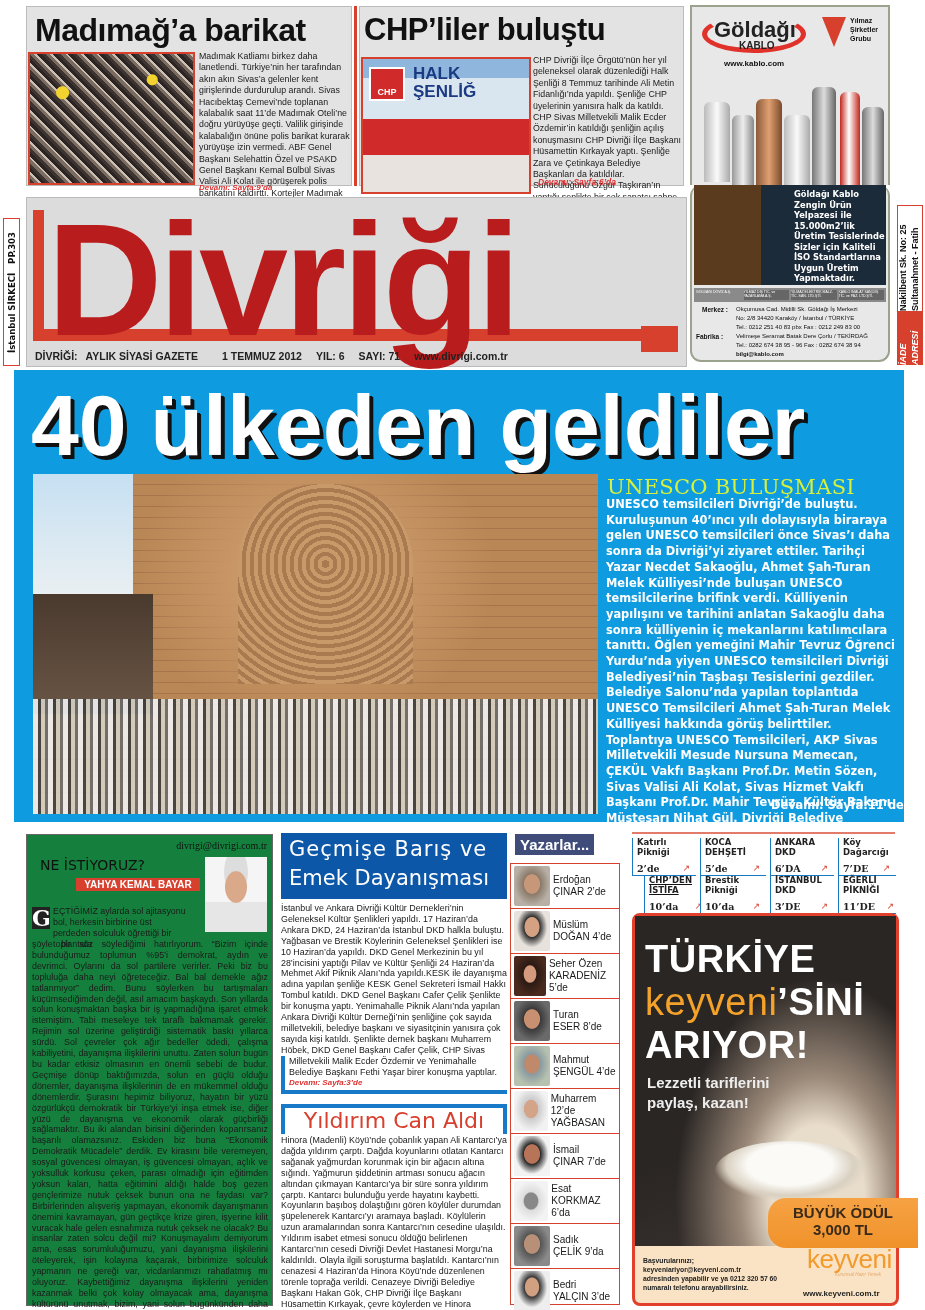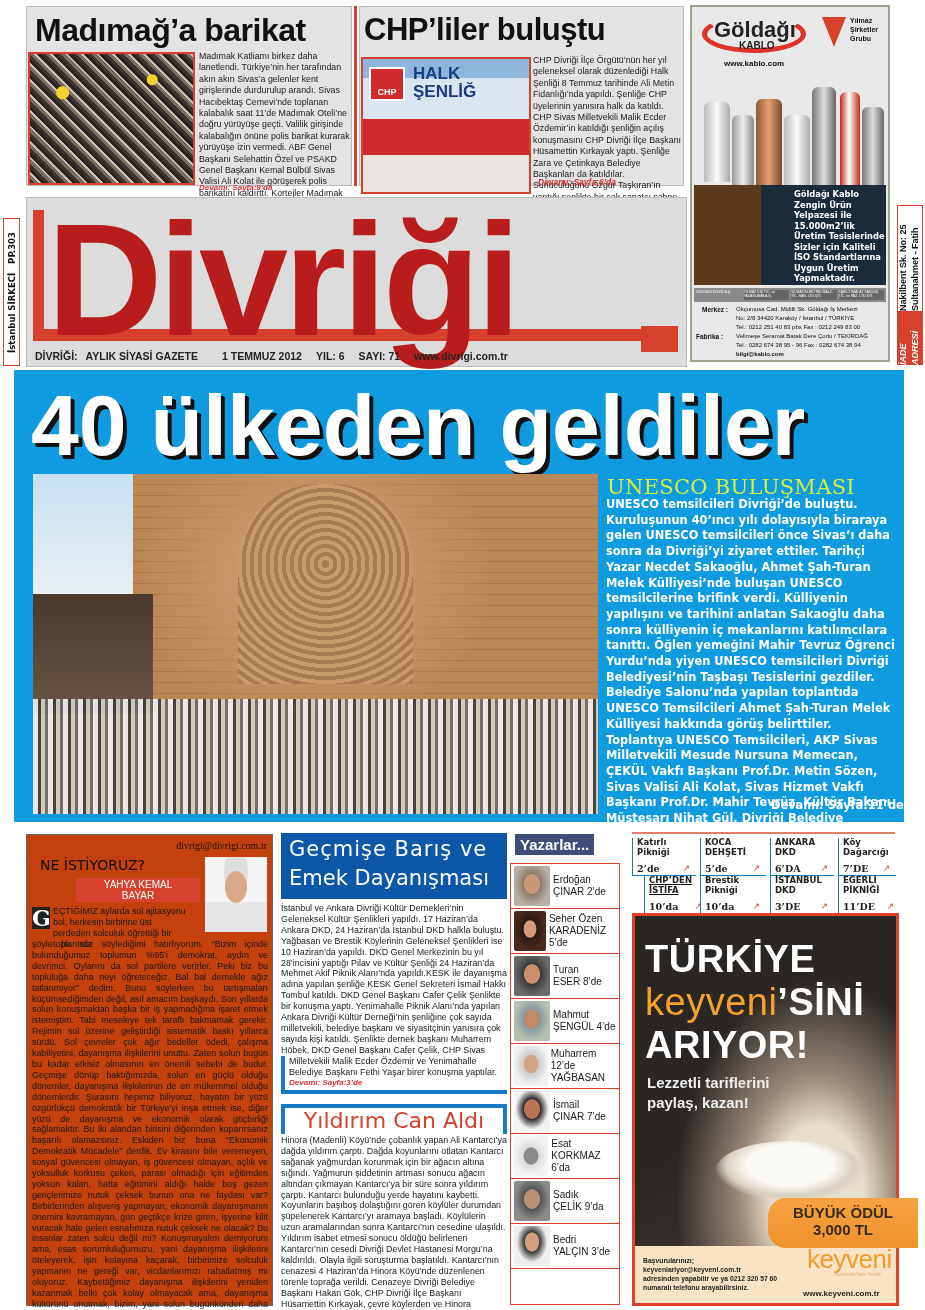--- a/index.html
+++ b/index.html
@@ -42,22 +42,22 @@
       linear-gradient(180deg, rgba(255,255,255,0) 0 55%, rgba(60,60,60,0.0) 55%),
       radial-gradient(ellipse at 50% 30%, #c99767 0 20%, transparent 45%),
       repeating-linear-gradient(0deg, #b98655 0 10px, #a6744a 10px 11px),
       #b07c50; }
   .crowd2 { background:
       repeating-linear-gradient(90deg, #f3f3f3 0 5px, #3d3d3d 5px 8px, #d7d2c4 8px 12px, #6b6b6b 12px 15px); }
   .unesco-h { font-family: "DejaVu Serif", serif; color: #d7f03a; font-size: 21px; line-height: 22px; letter-spacing: 0.3px; }
   .unesco-t { font-family: "DejaVu Sans", sans-serif; font-weight: 700; color: #fff; font-size: 11.4px; line-height: 15.7px; }
 
   
-  .col-box { border: 1px solid #666; background: #c2410c; }
-  .byline { background: #d8402e; color: #fff; font-weight: 400; font-size: 10px; padding: 1px 24px; }
+  .col-box { border: 1px solid #666; background: #15803d; }
+  .byline { background: #d8402e; color: #fff; font-weight: 700; font-size: 10px; padding: 1px 6px; }
   .dropcap { background: #222; color: #fff; font-family: "DejaVu Serif", serif; font-weight: 700; font-size: 22px; width: 18px; height: 22px; line-height: 22px; text-align: center; }
   .body9 { font-family: "Liberation Sans", sans-serif; font-size: 8.9px; line-height: 10.9px; color: #1a1a1a; text-align: justify; }
 
   .blue-hl { background: #0c57a7; color: #fff; font-family: "DejaVu Sans", sans-serif; font-size: 21px; line-height: 29px; padding: 2px 8px; }
   .bracket { border-left: 4px solid #1979c9; border-right: 4px solid #1979c9; }
   .red-hl { font-family: "DejaVu Sans", sans-serif; color: #d8402e; font-size: 22px; font-weight: 400; text-align: center; }
 
   .yaz-head { background: #3f4c7a; color: #fff; font-family: "Liberation Sans", sans-serif; font-weight: 900; font-size: 15px; padding: 0 5px; line-height: 21px; }
   .yaz-list { border: 1px solid #d8402e; }
   .yaz-item { display: flex; height: 45px; border-bottom: 1px solid #d8402e; align-items: center; }
@@ -107,21 +107,21 @@
   <div class="abs" style="left:32px;top:52px;font-size:8px;font-weight:700;">www.kablo.com</div>
 
   <div class="cable" style="left:12px;top:95px;width:26px;height:80px;background:linear-gradient(90deg,#bbb,#fafafa,#aaa);"></div>
   <div class="cable" style="left:40px;top:108px;width:22px;height:70px;background:linear-gradient(90deg,#999,#eee,#888);"></div>
   <div class="cable" style="left:64px;top:92px;width:26px;height:86px;background:linear-gradient(90deg,#8b5a3a,#e0a070,#7a4a2a);"></div>
   <div class="cable" style="left:92px;top:108px;width:26px;height:70px;background:linear-gradient(90deg,#bbb,#fafafa,#aaa);"></div>
   <div class="cable" style="left:120px;top:80px;width:24px;height:98px;background:linear-gradient(90deg,#777,#ddd,#666);"></div>
   <div class="cable" style="left:148px;top:85px;width:20px;height:93px;background:linear-gradient(90deg,#c0271d,#fff 45%,#c0271d);"></div>
   <div class="cable" style="left:170px;top:100px;width:22px;height:78px;background:linear-gradient(90deg,#777,#ddd,#666);"></div>
 </div>
-<div class="abs ad-kablo" style="left:690px;top:185px;width:200px;height:177px;border-top:none;">
+<div class="abs ad-kablo" style="left:690px;top:185px;width:200px;height:177px;border-top:none;border-radius:11px;">
   <div class="abs ad-dark" style="left:2px;top:0;width:192px;height:100px;">
     <div class="abs" style="left:100px;top:4px;width:92px;color:#fff;font-family:'DejaVu Sans',sans-serif;font-weight:700;font-size:8.3px;line-height:10.5px;">Göldağı Kablo Zengin Ürün Yelpazesi ile 15.000m2’lik Üretim Tesislerinde Sizler için Kaliteli İSO Standartlarına Uygun Üretim Yapmaktadır.</div>
   </div>
   <div class="abs" style="left:2px;top:103px;width:192px;height:14px;background:#8a8a8a;display:flex;gap:2px;padding:2px 2px;">
     <span style="flex:1;font-size:3.5px;color:#fff;line-height:4px;overflow:hidden;">GÖLDAĞI DÖVİZ A.Ş.</span>
     <span style="flex:1;font-size:3.5px;color:#fff;line-height:4px;overflow:hidden;background:#666;">YILMAZ DIŞ TİC. ve PAZARLAMA A.Ş.</span>
     <span style="flex:1;font-size:3.5px;color:#fff;line-height:4px;overflow:hidden;background:#666;">YILMAZ ELEKTRİK MALZ. TİC. SAN. LTD.ŞTİ.</span>
     <span style="flex:1;font-size:3.5px;color:#fff;line-height:4px;overflow:hidden;background:#666;">KABLO İMALAT SAN.DIŞ TİC. ve PAZ. LTD.ŞTİ.</span>
   </div>
   <div class="abs" style="left:10px;top:121px;font-size:6.5px;font-weight:700;">Merkez :</div>
@@ -203,20 +203,27 @@
 <div class="abs yaz-head" style="left:515px;top:834px;">Yazarlar...</div>
 <div class="abs yaz-list" style="left:510px;top:863px;width:110px;height:442px;">
   <div class="yaz-item">
     <div class="yaz-photo" style="background:radial-gradient(ellipse at 50% 45%,#c7977a 0 30%,#8a7a6a 33%,#b8b0a6 70%);"></div>
     <div class="yaz-name">
         <div>Erdoğan</div>
         <div>ÇINAR 2’de</div>
       </div>
   </div>
   <div class="yaz-item">
+    <div class="yaz-photo" style="background:radial-gradient(ellipse at 50% 40%,#d4a282 0 28%,#333 31%,#e7e2dc 60%);"></div>
+    <div class="yaz-name">
+        <div>Müslüm</div>
+        <div>DOĞAN 4’de</div>
+      </div>
+  </div>
+  <div class="yaz-item">
     <div class="yaz-photo" style="background:radial-gradient(ellipse at 50% 45%,#d59a7e 0 26%,#2a1a14 30%,#4a2a1e 70%);"></div>
     <div class="yaz-name">
         <div>Seher Özen</div>
         <div>KARADENİZ 5’de</div>
       </div>
   </div>
   <div class="yaz-item">
     <div class="yaz-photo" style="background:radial-gradient(ellipse at 50% 45%,#c89070 0 30%,#3a3a3a 33%,#6a6a6a 70%);"></div>
     <div class="yaz-name">
         <div>Turan</div>
@@ -305,21 +312,21 @@
       <div class="idx-page">3’DE</div>
       <span class="idx-arrow">↗</span>
     </div>
   <div class="idx-cell" style="left:206px;top:38px;width:58px;">
       <div class="idx-title" style="width:50px;">EĞERLİ PİKNİĞİ</div>
       <div class="idx-page">11’DE</div>
       <span class="idx-arrow" style="right:2px;">↗</span>
     </div>
 </div>
 
-<div class="abs ad-key" style="left:632px;top:913px;width:267px;height:393px;">
+<div class="abs ad-key" style="left:632px;top:913px;width:267px;height:393px;border-radius:8px;">
   <div class="abs ad-key-dark" style="left:0;top:0;width:261px;height:330px;"></div>
   <div class="abs key-big" style="left:10px;top:22px;">TÜRKİYE</div>
   <div class="abs key-big" style="left:10px;top:65px;">
     <span class="key-orange" style="font-weight:400;">keyveni</span><span>’SİNİ</span>
   </div>
   <div class="abs key-big" style="left:10px;top:108px;">ARIYOR!</div>
   <div class="abs" style="left:12px;top:158px;color:#eee;font-size:15px;font-weight:700;">Lezzetli tariflerini</div>
   <div class="abs" style="left:12px;top:178px;color:#eee;font-size:15px;font-weight:700;">paylaş, kazan!</div>
   <div class="abs" style="left:80px;top:225px;width:150px;height:60px;border-radius:50%;background:radial-gradient(ellipse at 50% 40%,#fbfaf6 0 40%,#d9d0c1 60%,transparent 72%);"></div>
   <div class="abs key-pill" style="left:112px;top:282px;width:150px;height:50px;">

